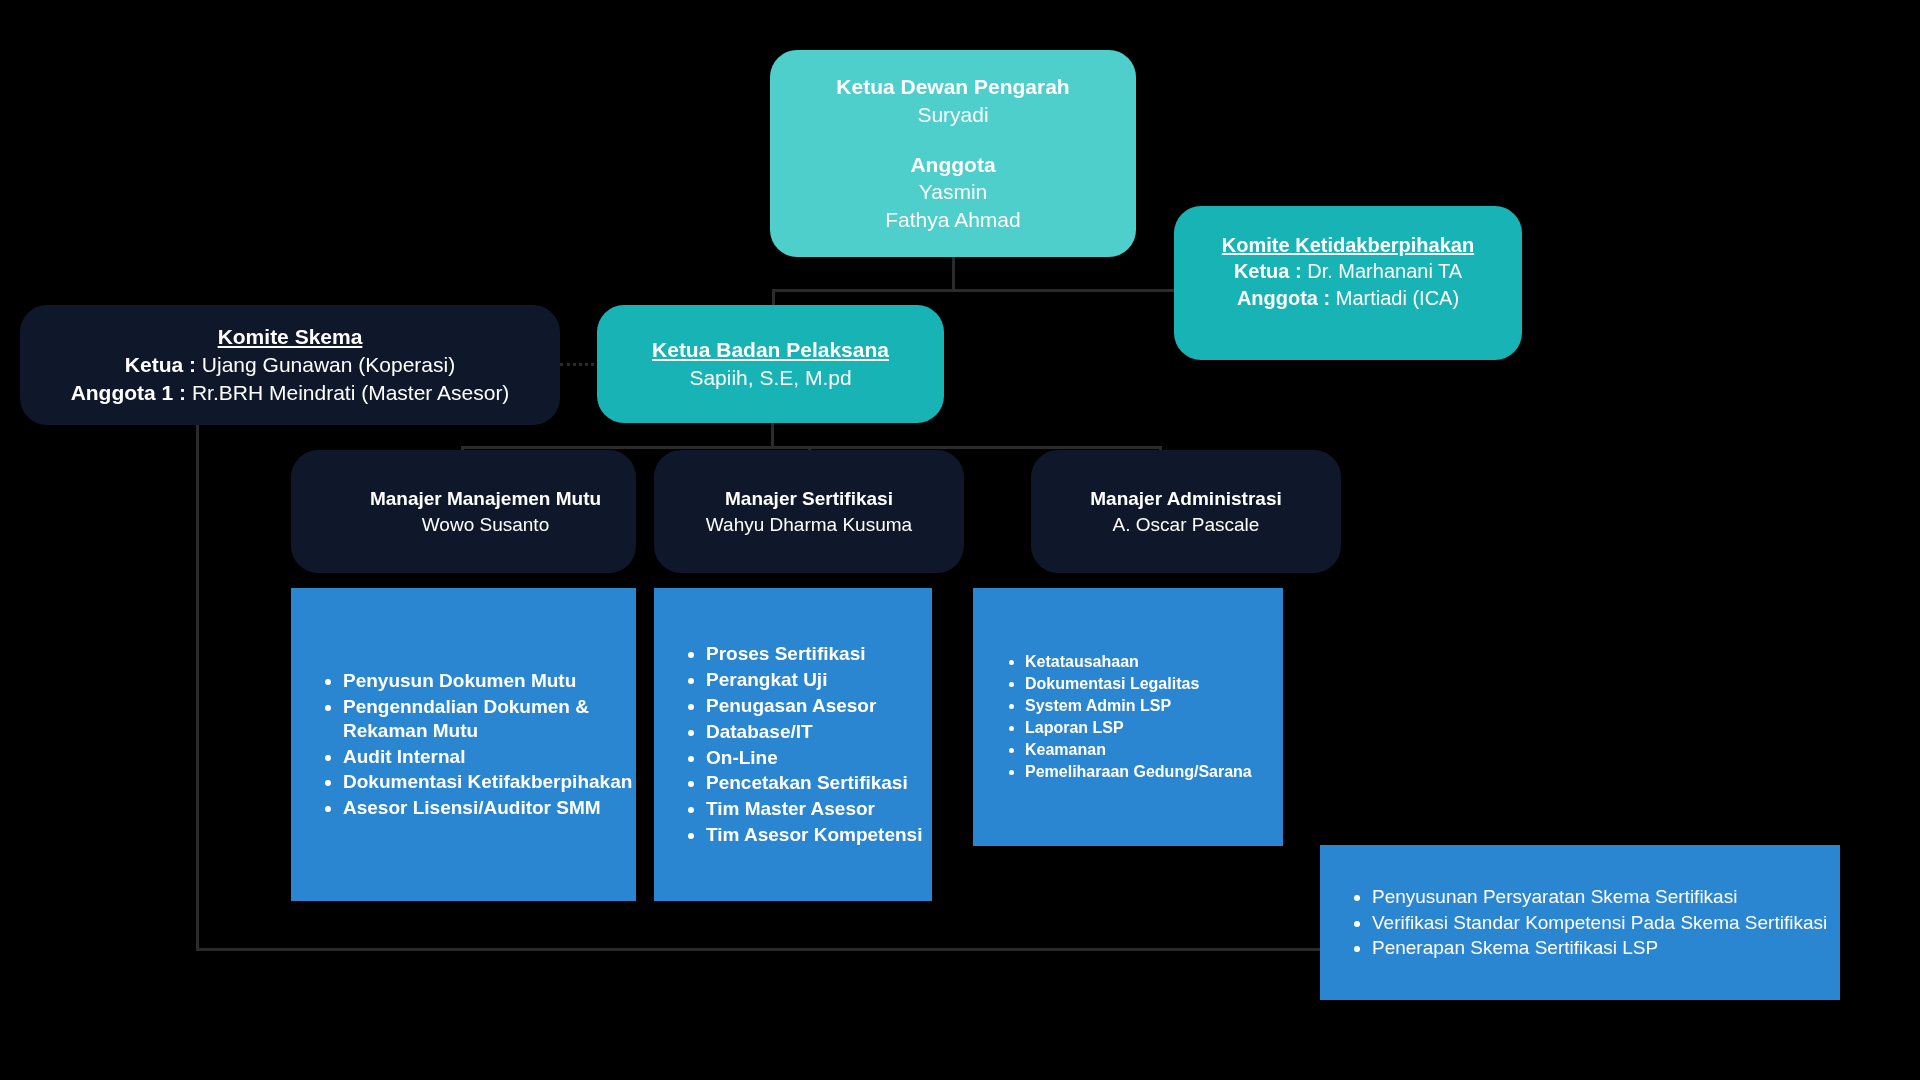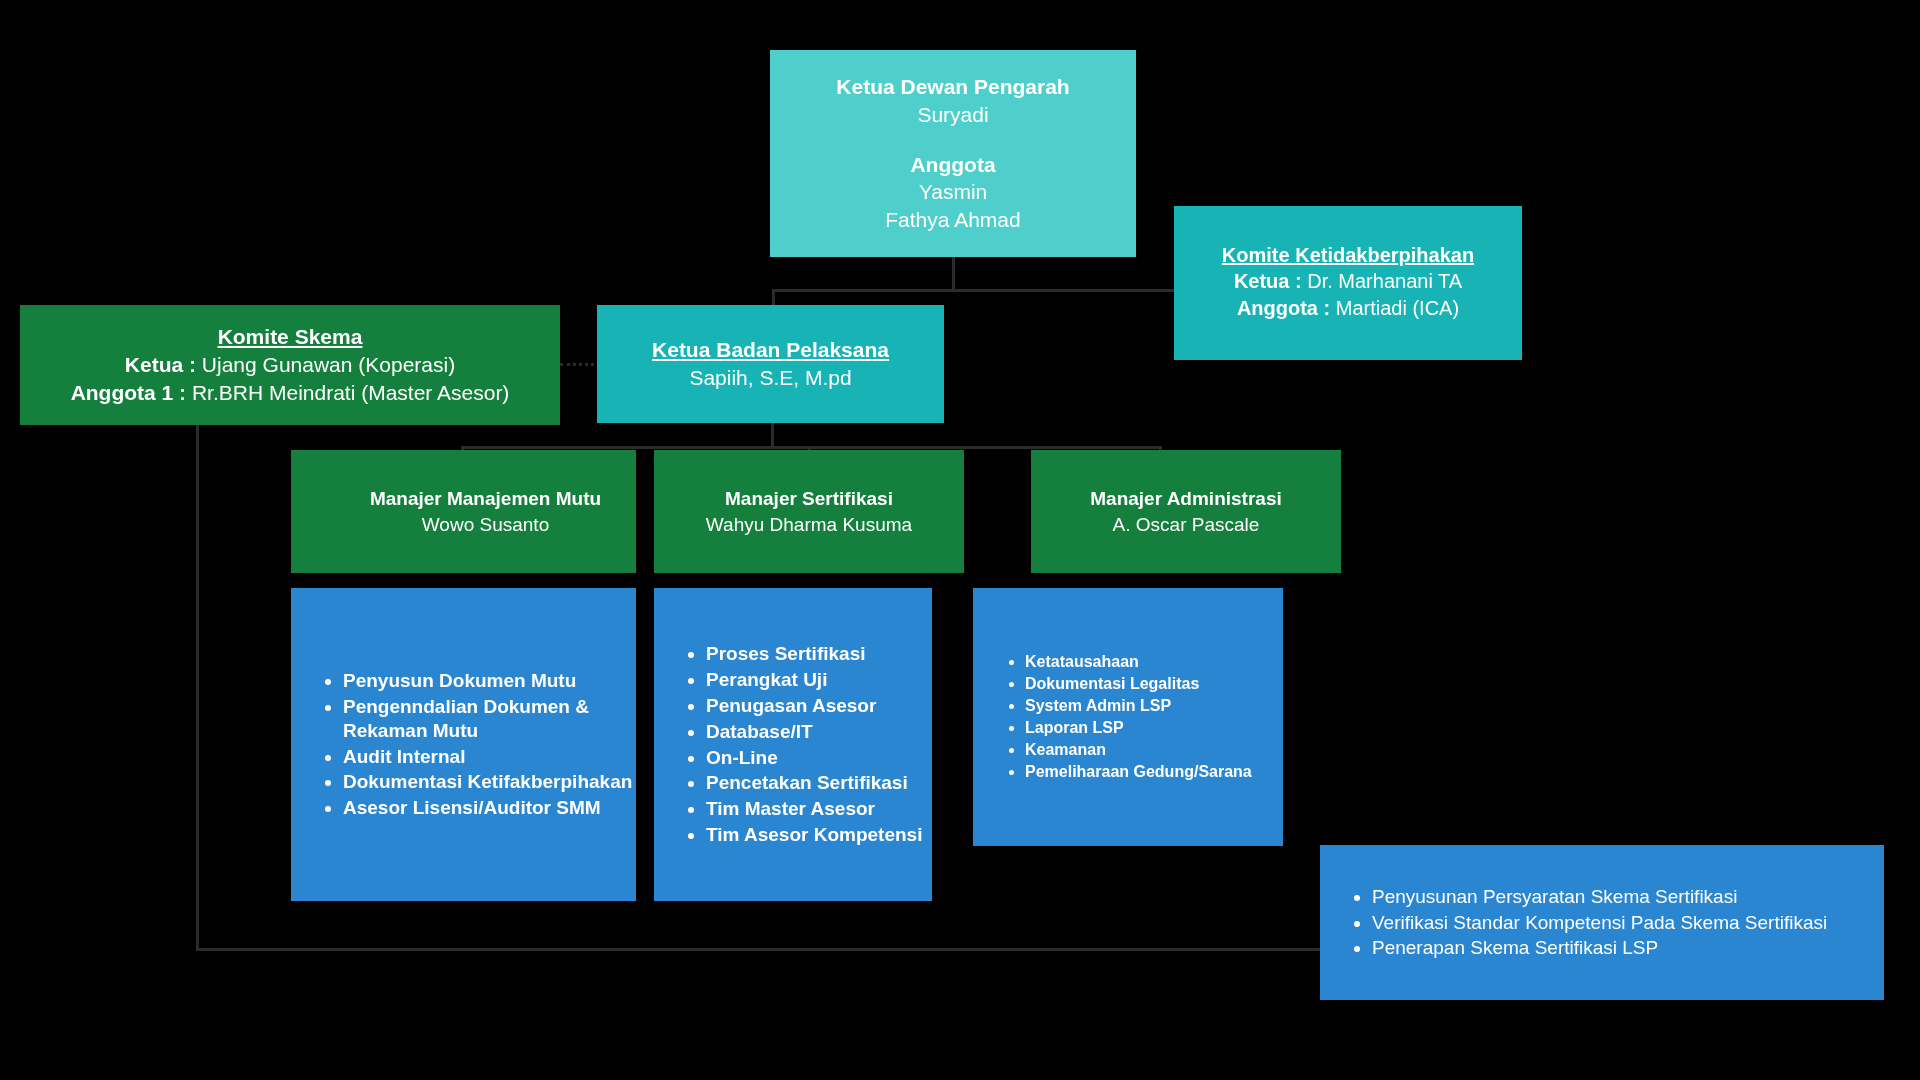--- a/index.html
+++ b/index.html
@@ -14,38 +14,39 @@
 
   .node {
     position: absolute;
     color: #ffffff;
     display: flex;
     flex-direction: column;
     align-items: center;
     justify-content: center;
     text-align: center;
     line-height: 1.32;
+    border-radius: 27px;
   }
   .node .ttl { font-weight: bold; }
   .node .sub { font-weight: normal; }
   .ul { text-decoration: underline; }
   .spacer { height: 22px; }
 
   
   .conn { position: absolute; background: #2b2b2b; }
   .conn-dash {
     position: absolute;
     border-top: 3px dotted #2b2b2b;
     height: 0;
   }
 
   
   .c-mint   { background: #4ecfcb; }
   .c-teal   { background: #18b3b5; }
-  .c-sky    { background: #15803d; align-items: center; }
+  .c-sky    { background: #0f172a; align-items: center; }
   .c-blue   { background: #2b86d1; }
 
   
   .listbox {
     position: absolute;
     color: #ffffff;
     display: flex;
     align-items: center;
   }
   .listbox ul {
@@ -86,21 +87,21 @@
 
   <div class="node c-mint" style="left:770px; top:50px; width:366px; height:207px; font-size:21px;">
     <div class="ttl">Ketua Dewan Pengarah</div>
     <div class="sub">Suryadi</div>
     <div class="spacer"></div>
     <div class="ttl">Anggota</div>
     <div class="sub">Yasmin</div>
     <div class="sub">Fathya Ahmad</div>
   </div>
 
-  <div class="node c-teal" style="left:1174px; top:206px; width:348px; height:154px; font-size:20px; justify-content:flex-start; padding-top:36px;">
+  <div class="node c-teal" style="left:1174px; top:206px; width:348px; height:154px; font-size:20px; justify-content:flex-start; padding-top:26px;">
     <div class="ttl ul">Komite Ketidakberpihakan</div>
     <div>
       <span class="ttl">Ketua : </span>
       <span class="sub">Dr. Marhanani TA</span>
     </div>
     <div>
       <span class="ttl">Anggota : </span>
       <span class="sub">Martiadi (ICA)</span>
     </div>
   </div>
@@ -164,21 +165,21 @@
     <ul>
       <li>Ketatausahaan</li>
       <li>Dokumentasi Legalitas</li>
       <li>System Admin LSP</li>
       <li>Laporan LSP</li>
       <li>Keamanan</li>
       <li>Pemeliharaan Gedung/Sarana</li>
     </ul>
   </div>
 
-  <div class="listbox c-blue thin" style="left:1320px; top:845px; width:564px; height:155px; font-size:19px;">
+  <div class="listbox c-blue thin" style="left:1320px; top:845px; width:520px; height:155px; font-size:19px;">
     <ul class="tight">
       <li>Penyusunan Persyaratan Skema Sertifikasi</li>
       <li>Verifikasi Standar Kompetensi Pada Skema Sertifikasi</li>
       <li>Penerapan Skema Sertifikasi LSP</li>
     </ul>
   </div>
 
 </div>
 
 </body></html>

